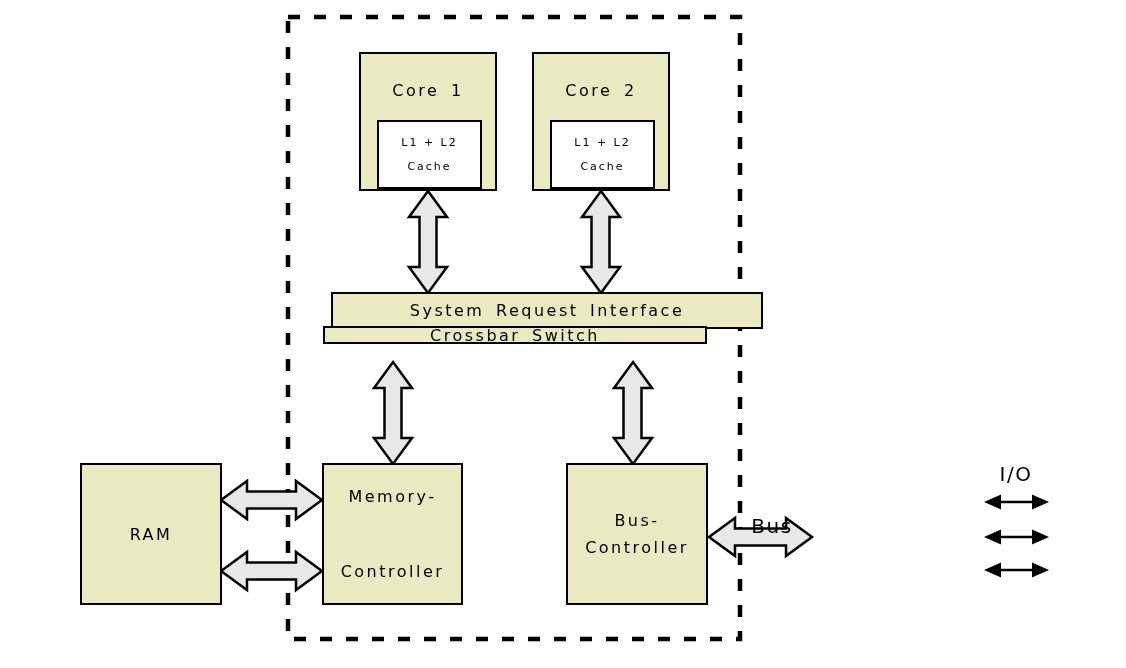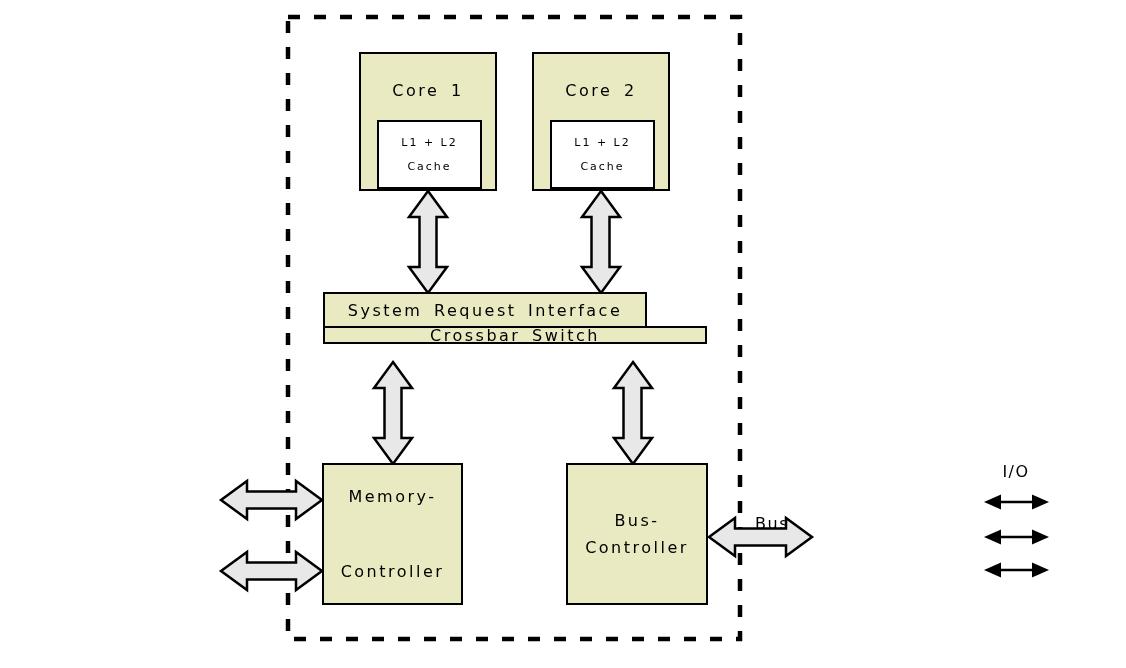--- a/index.html
+++ b/index.html
@@ -71,30 +71,30 @@
     flex-direction: column;
     align-items: center;
     justify-content: center;
     font-size: 11px;
     letter-spacing: 2px;
     line-height: 24px;
     text-align: center;
   }
   .floating-label {
     position: absolute;
-    font-size: 16px;
+    font-size: 20px;
     letter-spacing: 1.5px;
     text-align: center;
   }
   
   .core1     { left: 359px; top: 52px;  width: 138px; height: 139px; }
   .core2     { left: 532px; top: 52px;  width: 138px; height: 139px; }
   .cache1    { left: 377px; top: 120px; width: 105px; height: 69px; }
   .cache2    { left: 550px; top: 120px; width: 105px; height: 69px; }
-  .sri       { left: 323px; top: 292px; width: 324px; height: 37px; }
+  .sri       { left: 331px; top: 292px; width: 432px; height: 37px; }
   .crossbar  { left: 323px; top: 326px; width: 384px; height: 18px; }
   .ram       { left: 80px;  top: 463px; width: 142px; height: 142px; }
   .memctrl   { left: 322px; top: 463px; width: 141px; height: 142px; gap: 48px; }
   .busctrl   { left: 566px; top: 463px; width: 142px; height: 142px; }
   .chipsatz  { left: 811px; top: 463px; width: 171px; height: 142px; }
   .bus-label { left: 742px; top: 514px; width: 60px; }
   .io-label  { left: 984px; top: 462px; width: 64px; }
 </style>
 </head>
 <body>
@@ -147,20 +147,23 @@
     <span>Cache</span>
   </div>
 
   <div class="box center-flex sri">
     <span>System Request Interface</span>
   </div>
   <div class="box center-flex crossbar">
     <span>Crossbar Switch</span>
   </div>
 
+  <div class="box center-flex ram">
+    <span>RAM</span>
+  </div>
 
   <div class="box multi memctrl">
     <span>Memory-</span>
     <span>Controller</span>
   </div>
 
   <div class="box multi busctrl">
     <span>Bus-</span>
     <span>Controller</span>
   </div>

